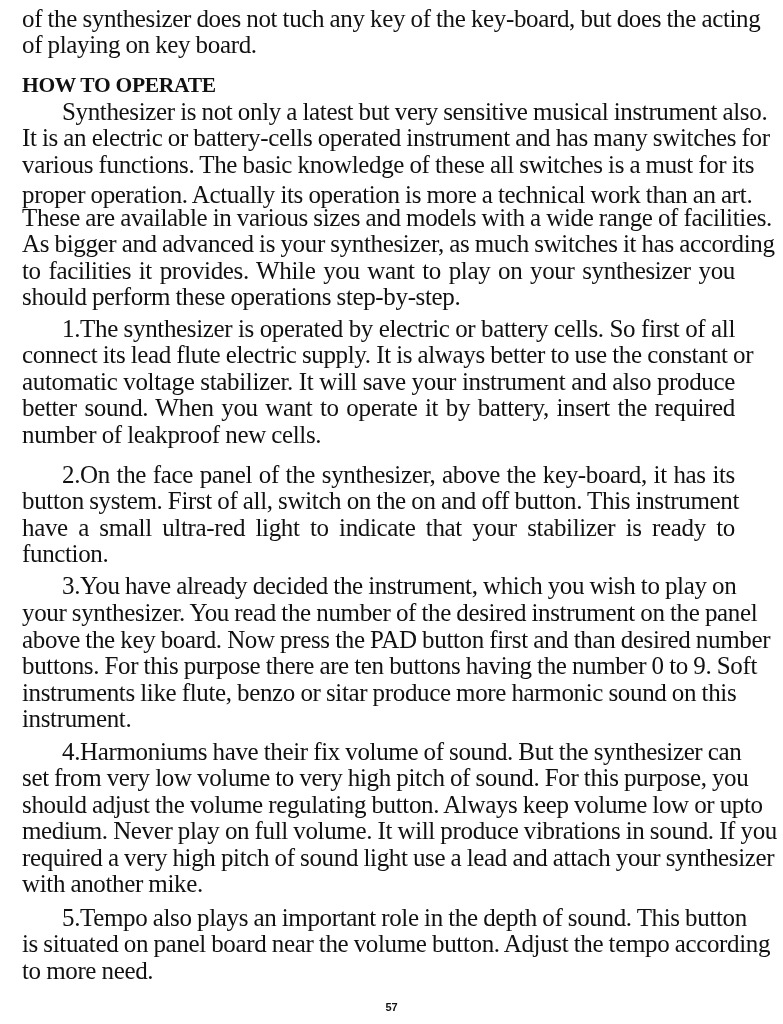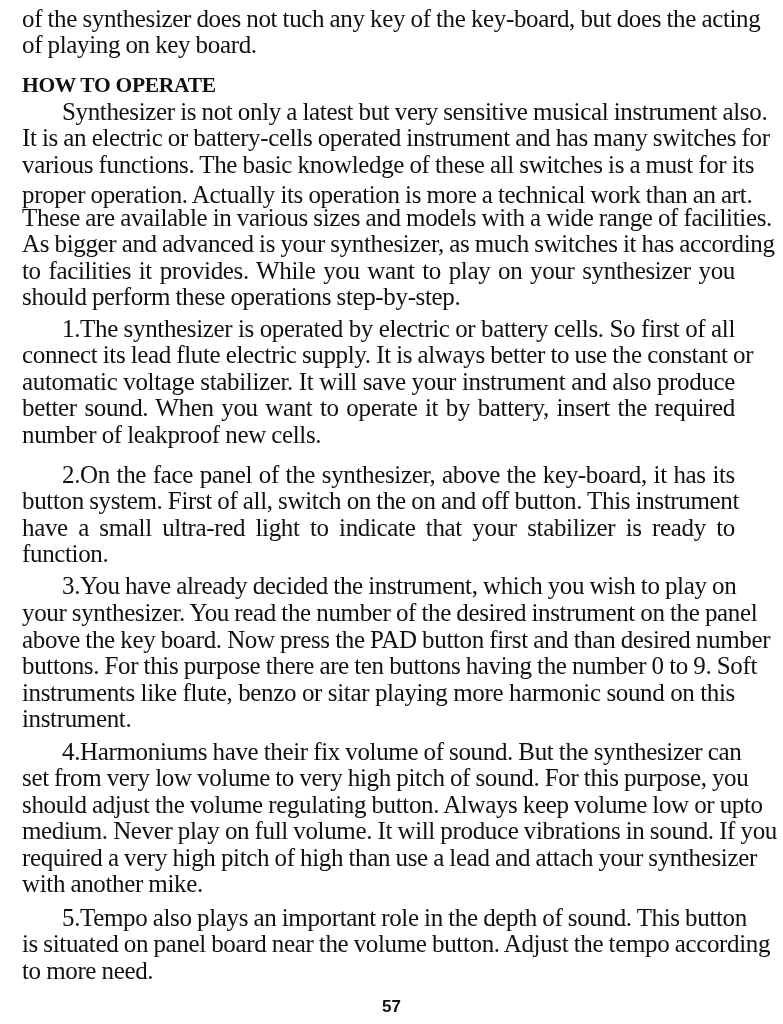--- a/index.html
+++ b/index.html
@@ -51,21 +51,21 @@
     white-space: nowrap;
   }
   .page-number {
     position: absolute;
     left: 0;
     width: 783px;
     top: 998px;
     text-align: center;
     font-family: "Liberation Sans", "DejaVu Sans", sans-serif;
     font-weight: bold;
-    font-size: 17px;
+    font-size: 11px;
     line-height: 18px;
   }
 </style>
 </head>
 <body>
 
 <div class="page">
 
   <div>
     <div class="line" style="top:6px">of the synthesizer does not tuch any key of the key-board, but does the acting</div>
@@ -104,32 +104,32 @@
     <div class="line last" style="top:541px">function.</div>
   </div>
 
   <div>
     <div class="line indent" style="top:573px">
       <span>3.</span><span>You have already decided the instrument, which you wish to play on</span>
     </div>
     <div class="line" style="top:600px">your synthesizer. You read the number of the desired instrument on the panel</div>
     <div class="line" style="top:627px">above the key board. Now press the PAD button first and than desired number</div>
     <div class="line" style="top:653px">buttons. For this purpose there are ten buttons having the number 0 to 9. Soft</div>
-    <div class="line" style="top:680px">instruments like flute, benzo or sitar playing more harmonic sound on this</div>
+    <div class="line" style="top:680px">instruments like flute, benzo or sitar produce more harmonic sound on this</div>
     <div class="line last" style="top:706px">instrument.</div>
   </div>
 
   <div>
     <div class="line indent" style="top:739px">
       <span>4.</span><span>Harmoniums have their fix volume of sound. But the synthesizer can</span>
     </div>
     <div class="line" style="top:765px">set from very low volume to very high pitch of sound. For this purpose, you</div>
     <div class="line" style="top:792px">should adjust the volume regulating button. Always keep volume low or upto</div>
     <div class="line" style="top:818px">medium. Never play on full volume. It will produce vibrations in sound. If you</div>
-    <div class="line" style="top:845px">required a very high pitch of high than use a lead and attach your synthesizer</div>
+    <div class="line" style="top:845px">required a very high pitch of sound light use a lead and attach your synthesizer</div>
     <div class="line last" style="top:871px">with another mike.</div>
   </div>
 
   <div>
     <div class="line indent" style="top:905px">
       <span>5.</span><span>Tempo also plays an important role in the depth of sound. This button</span>
     </div>
     <div class="line" style="top:931px">is situated on panel board near the volume button. Adjust the tempo according</div>
     <div class="line last" style="top:958px">to more need.</div>
   </div>

